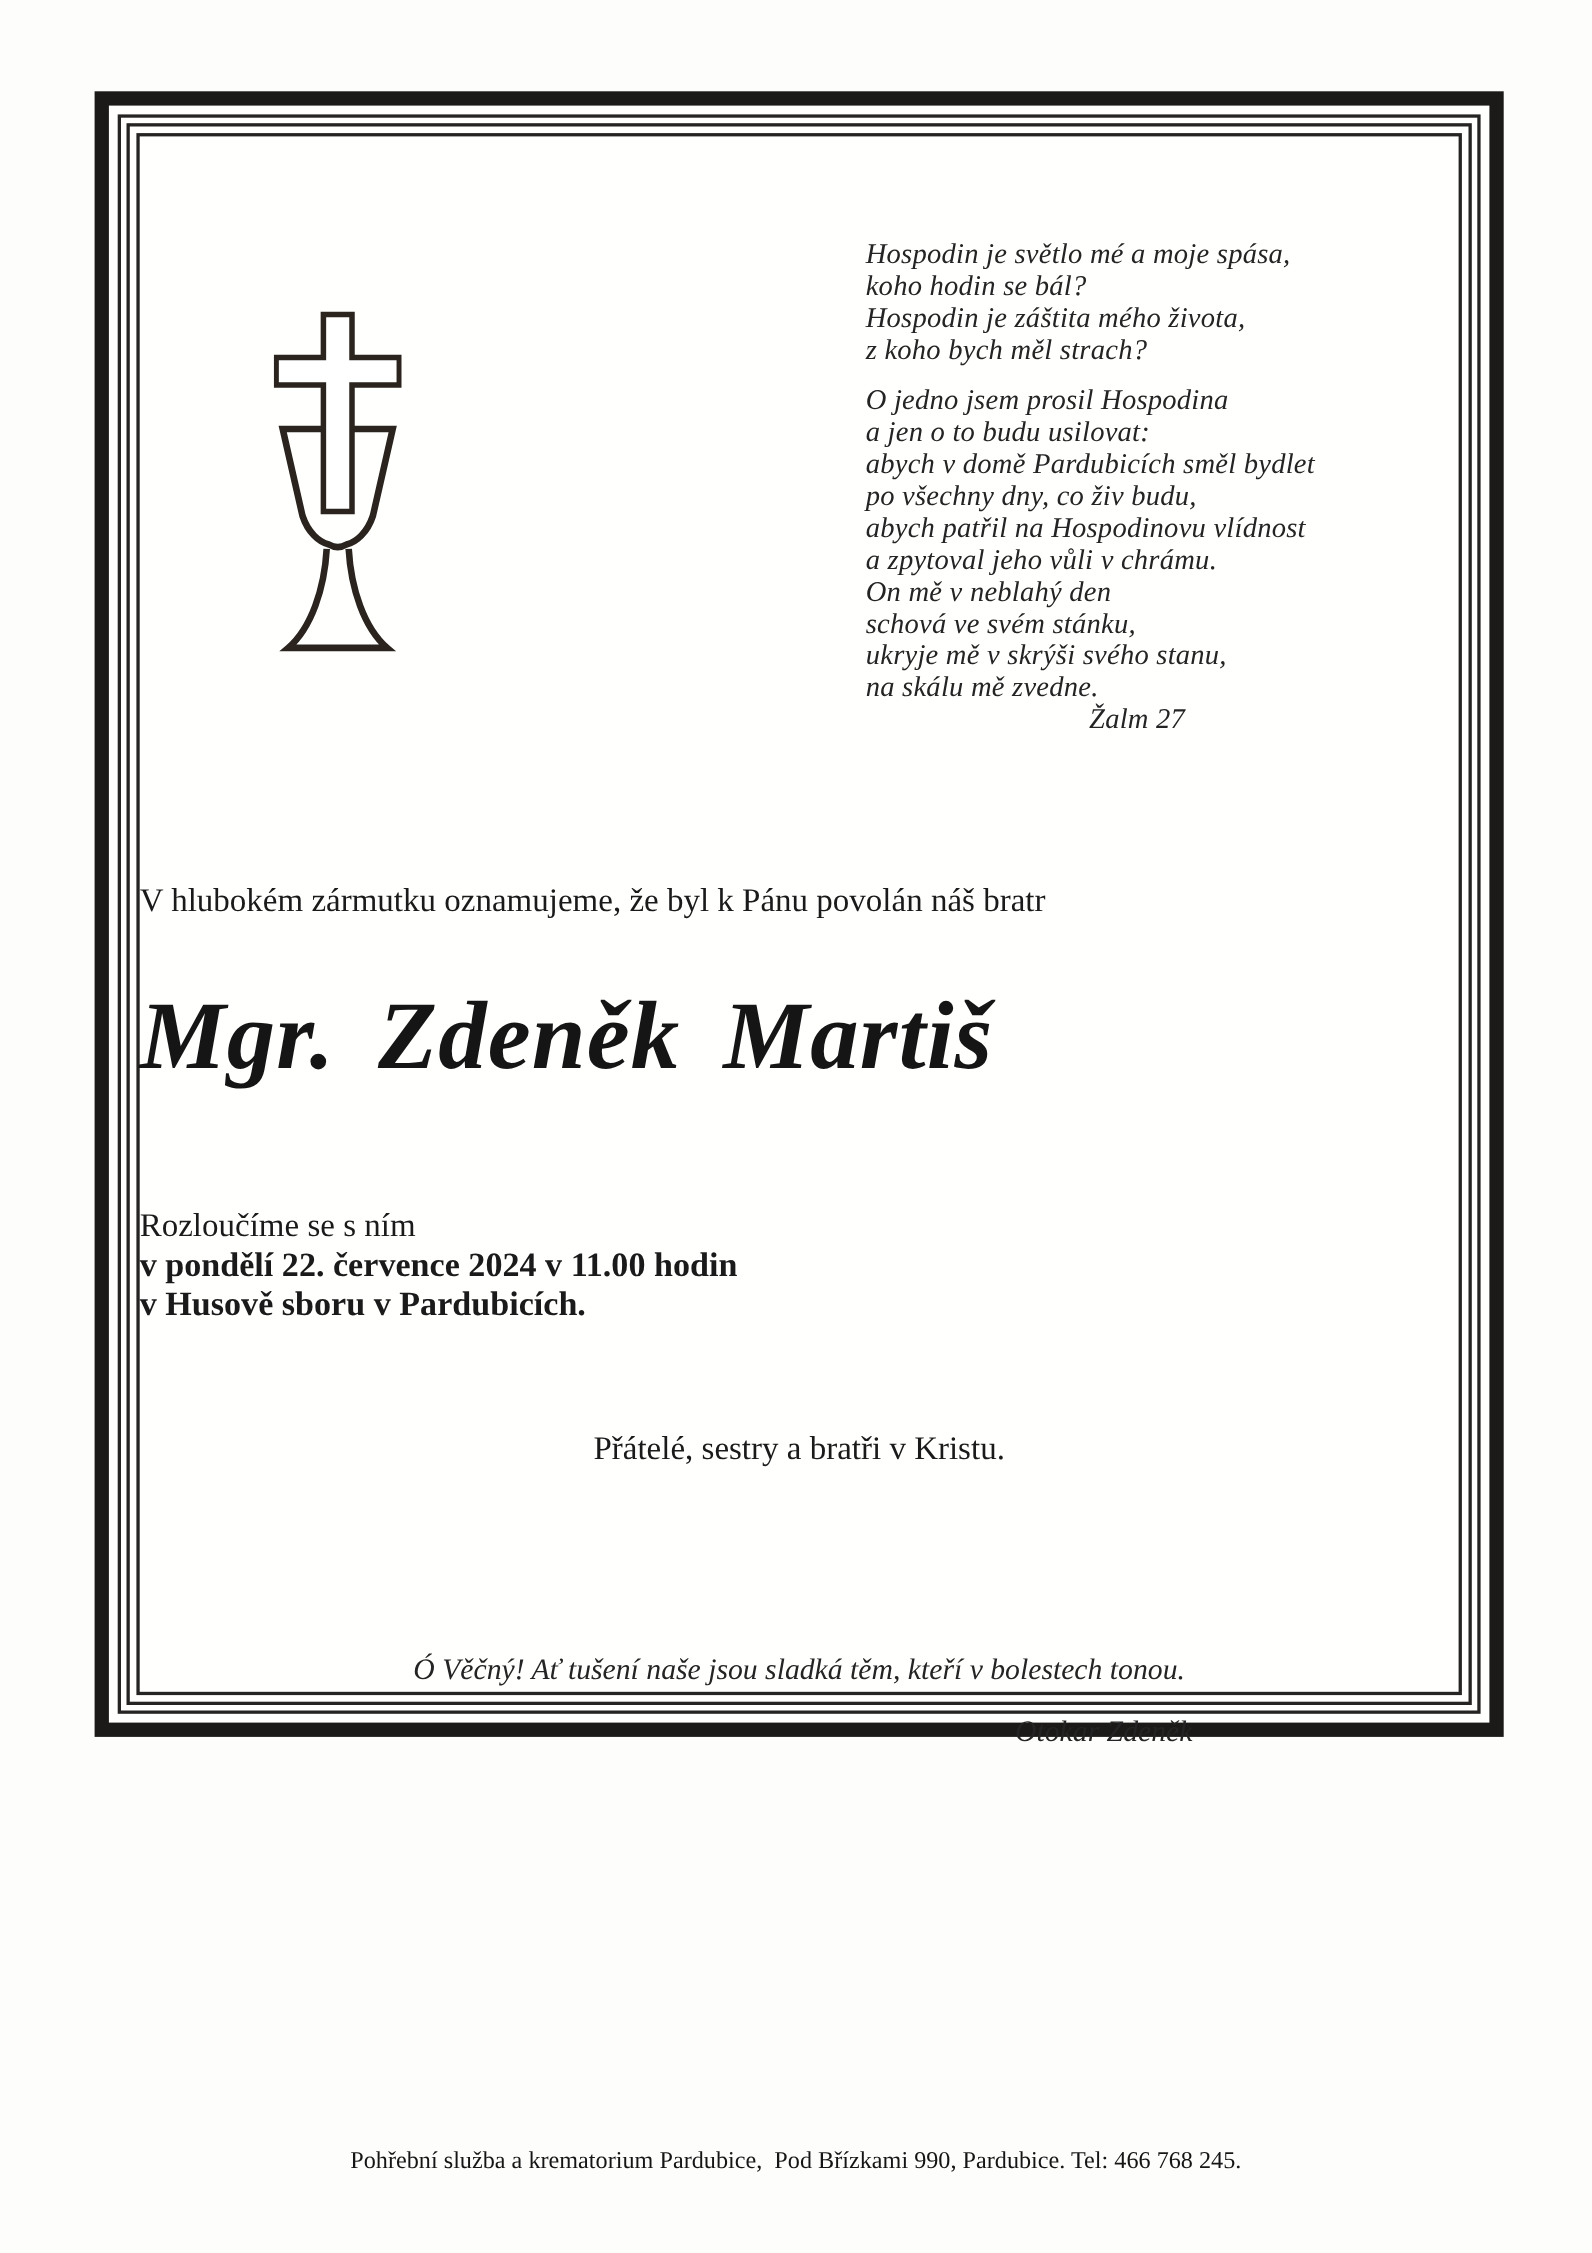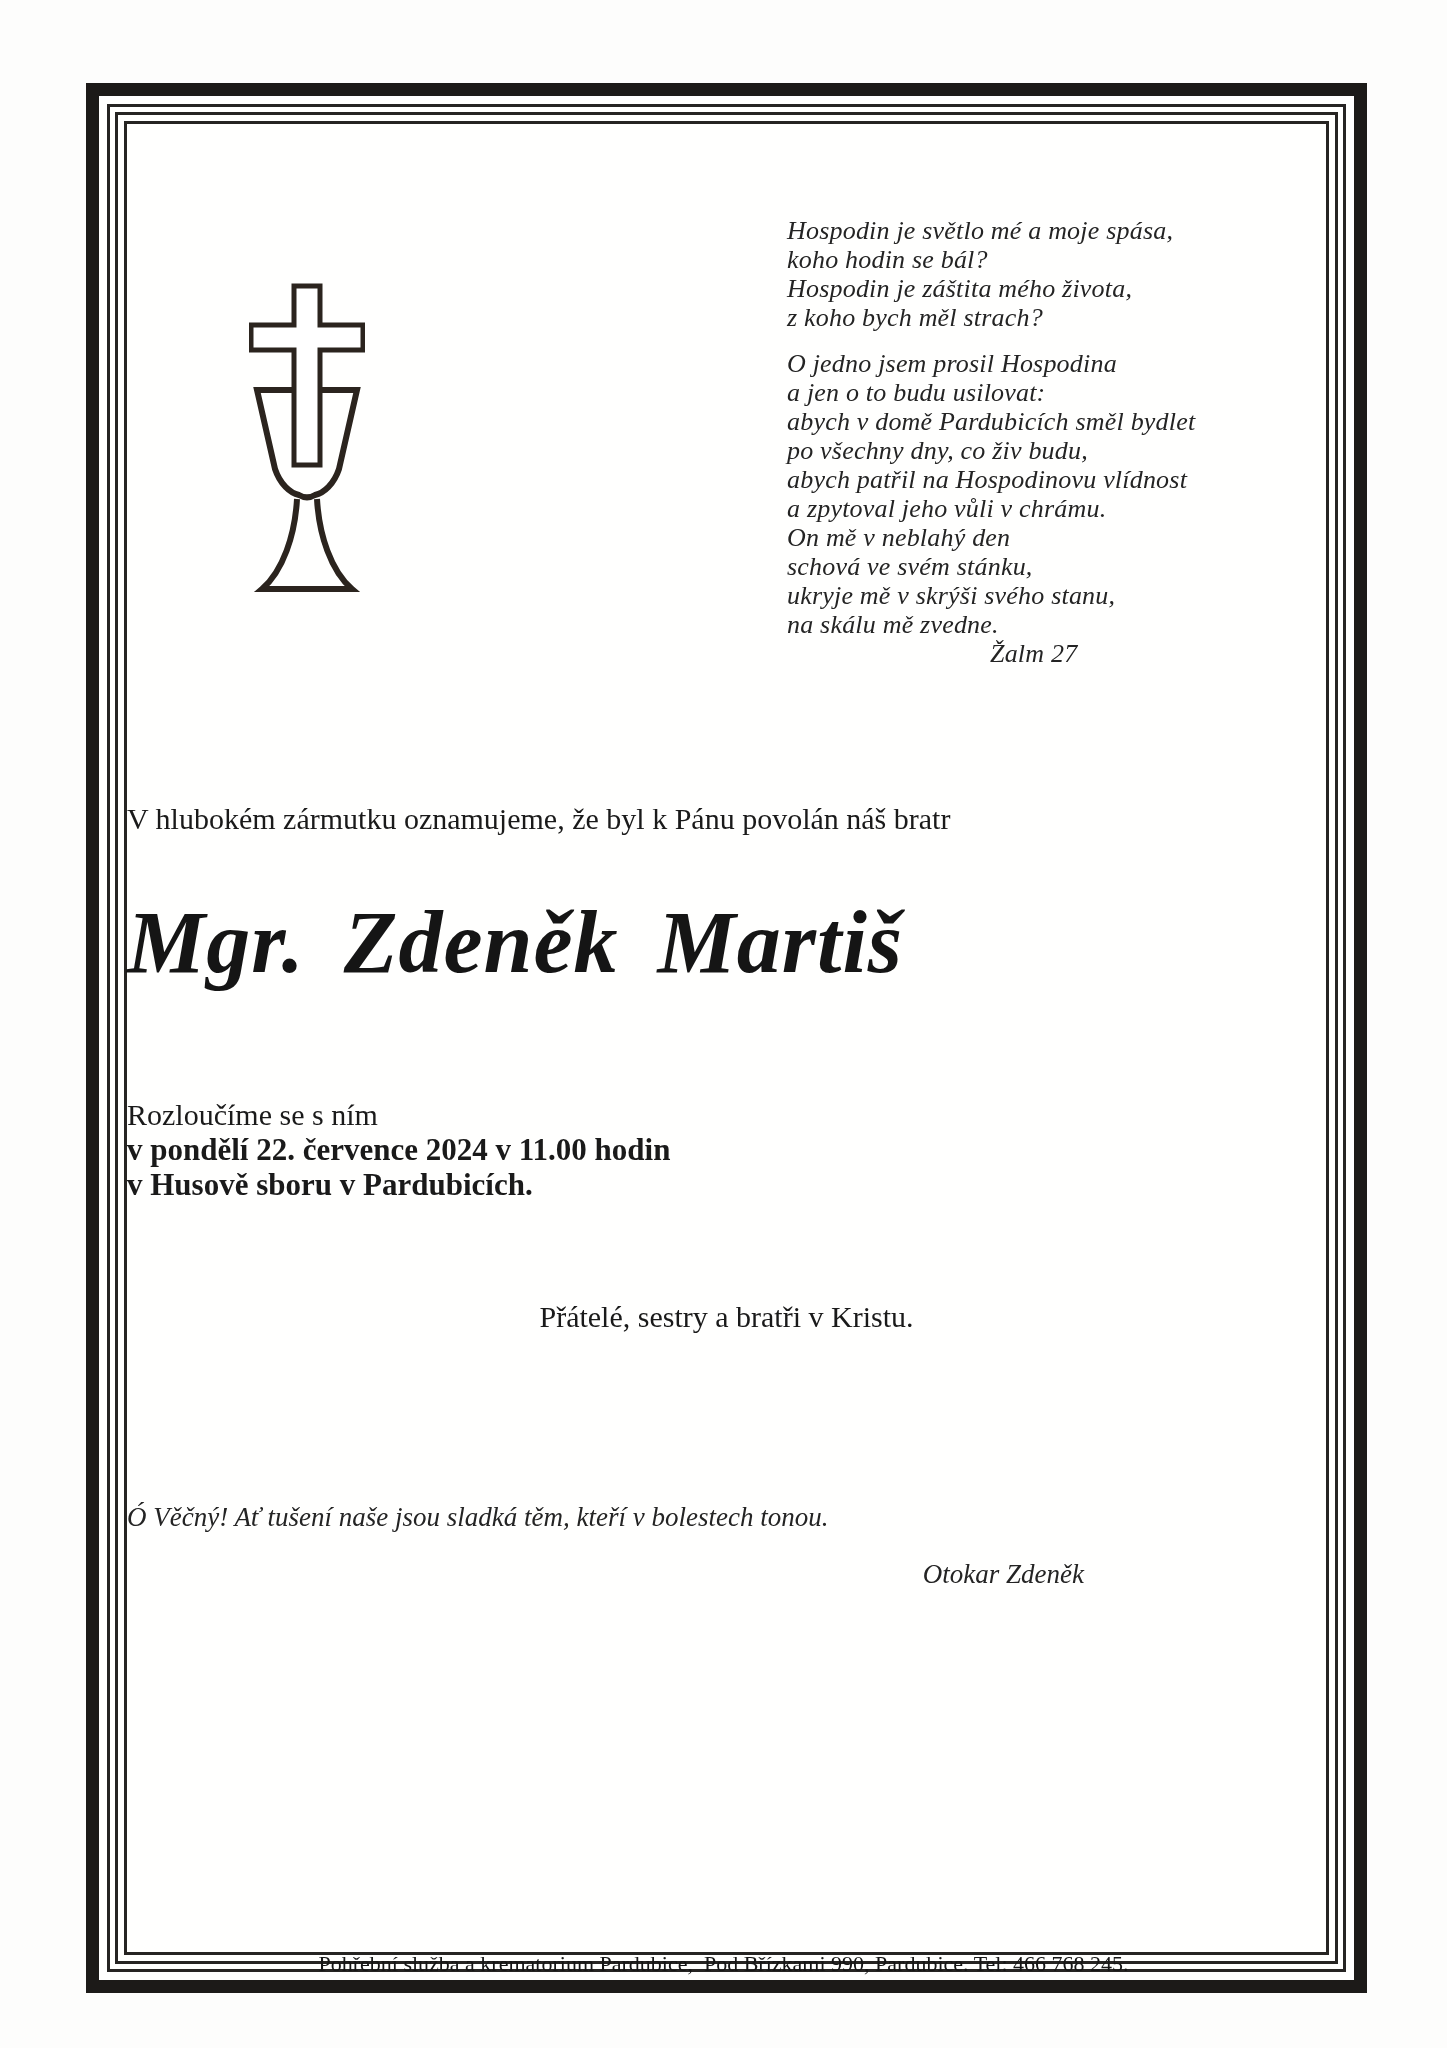--- a/index.html
+++ b/index.html
@@ -9,21 +9,21 @@
     font-family: "Liberation Serif", "DejaVu Serif", serif;
     color: #1a1a1a;
     position: relative;
     overflow: hidden;
   }
   .scan { position: absolute; inset: 0; }
 
   
   .frame-outer {
     position: absolute; left: 86px; top: 83px;
-    width: 1281px; height: 1910px;
+    width: 1281px; height: 1496px;
     box-sizing: border-box;
     border: 13px solid #1c1a18;
     padding: 8px;
     background: #fffffe;
   }
   .frame-l1, .frame-l2, .frame-l3 {
     box-sizing: border-box; width: 100%; height: 100%;
   }
   .frame-l1 { border: 3px solid #262422; padding: 5px; }
   .frame-l2 { border: 3px solid #262422; padding: 6px; }
@@ -60,21 +60,21 @@
   }
   .ceremony .bold { font-weight: bold; font-size: 31px; }
   .mourners {
     position: absolute; left: 0; right: 0; top: 1176px;
     text-align: center; font-size: 30px; font-weight: normal; margin: 0;
   }
   .quote {
     position: absolute; left: 0; right: 0; top: 1378px;
     font-style: italic; font-size: 27px; color: #242424;
   }
-  .quote .quote-text { text-align: left; }
+  .quote .quote-text { text-align: center; }
   .quote .quote-author { text-align: right; padding-right: 242px; margin-top: 26px; }
 
   
   .footer {
     position: absolute; left: 0; right: 0; top: 1951px;
     text-align: center; font-size: 22px; margin: 0;
     white-space: pre; color: #151515;
   }
 </style>
 </head>

